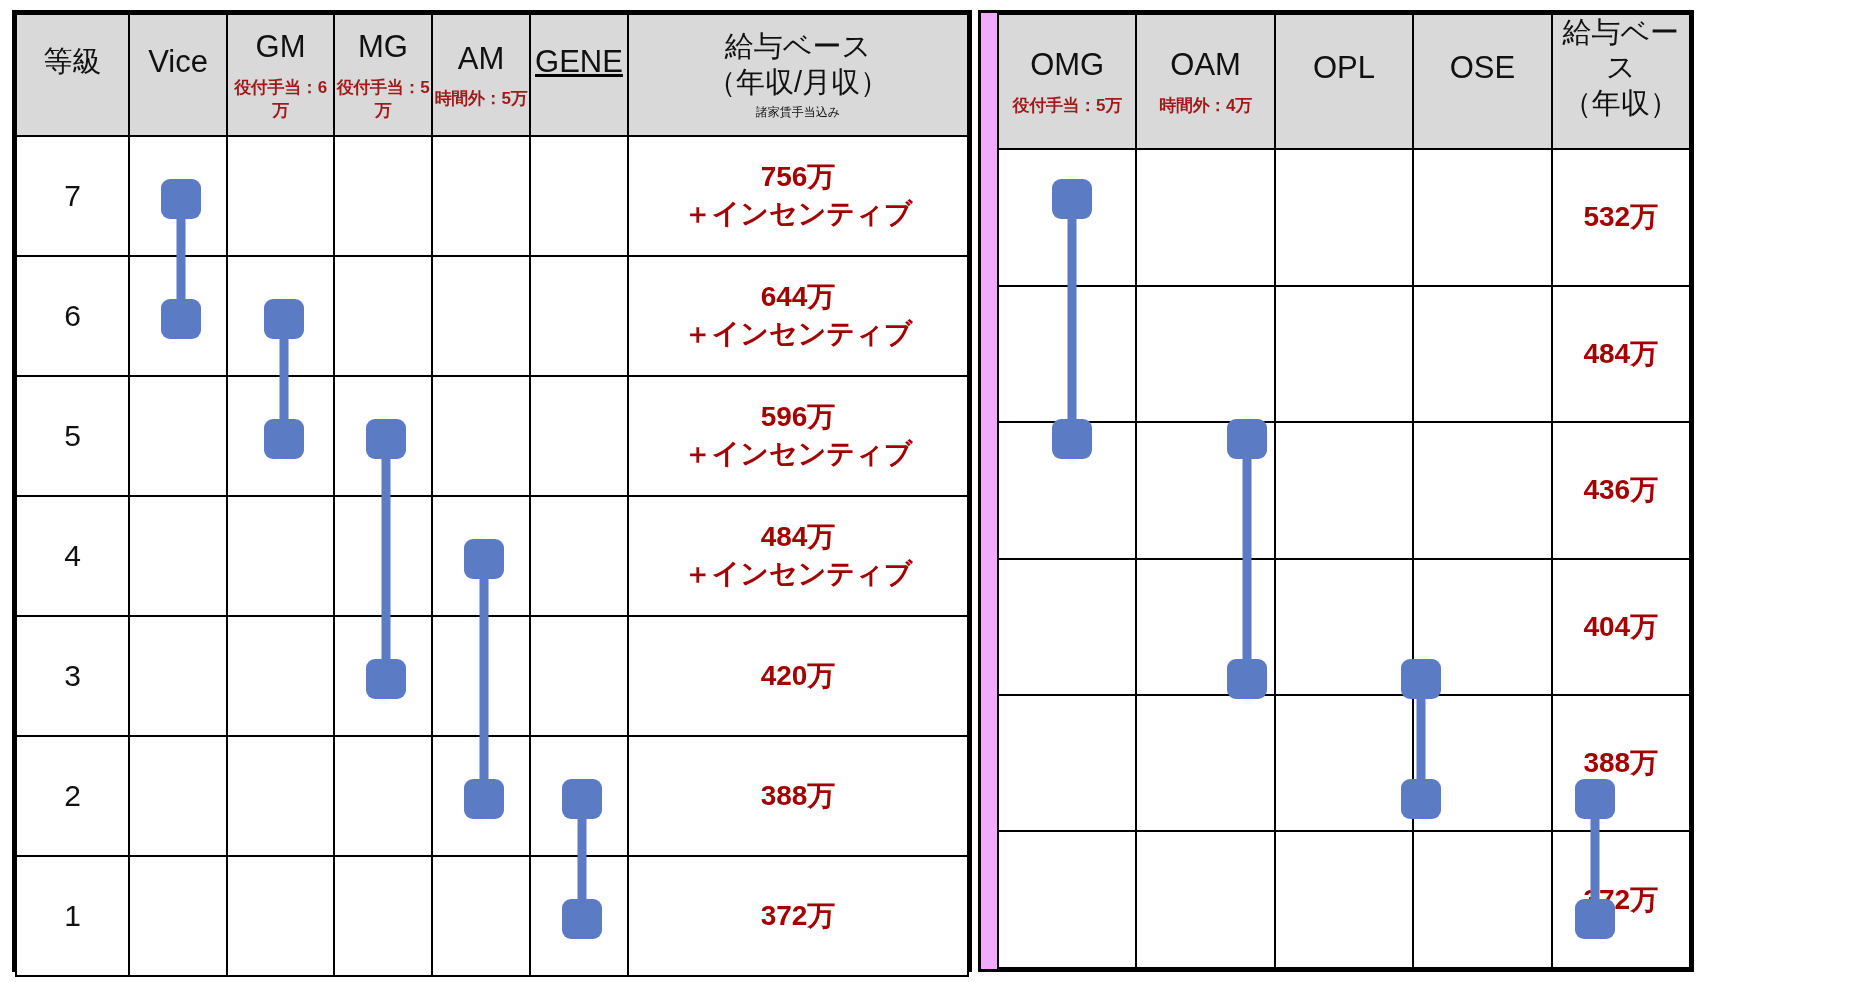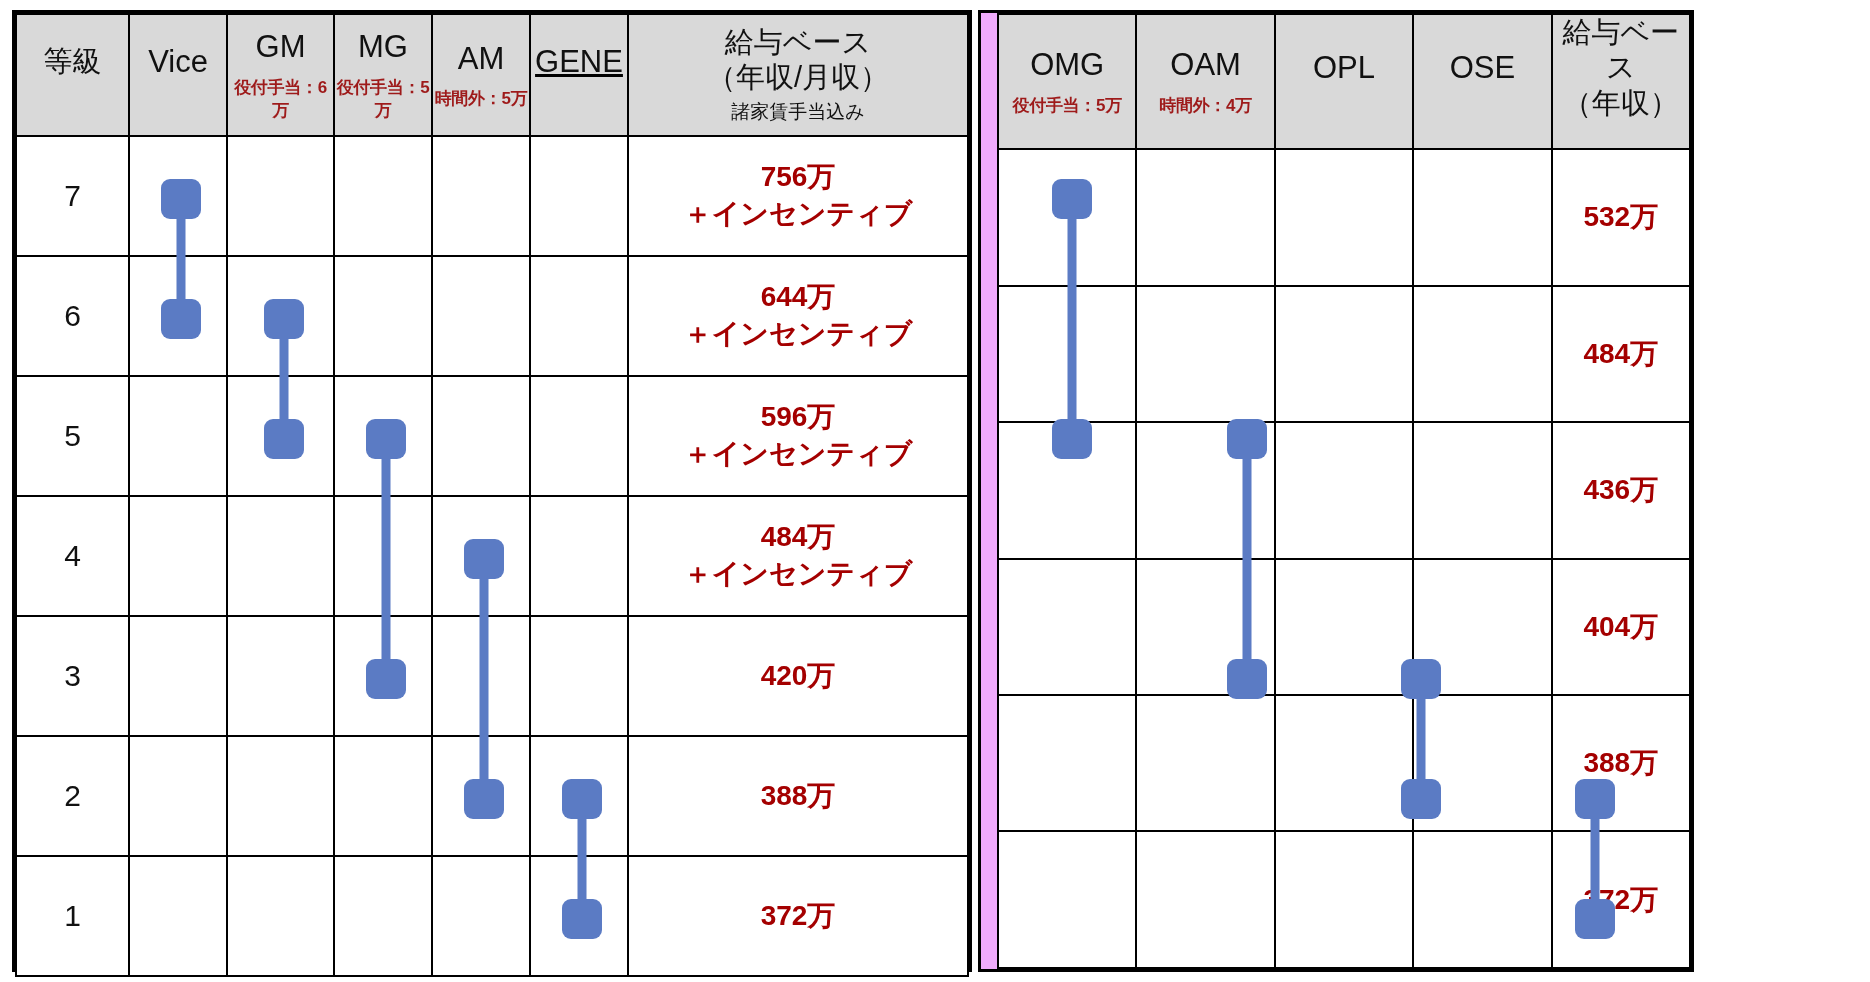--- a/index.html
+++ b/index.html
@@ -54,21 +54,21 @@
     display: block;
     font-size: 17px;
     font-weight: bold;
     color: #9e1a1a;
     margin-top: 10px;
     letter-spacing: -0.3px;
   }
   .hd-sub.plain {
     color: #111111;
     font-weight: normal;
-    font-size: 19px;
+    font-size: 12px;
     letter-spacing: 0;
     margin-top: 4px;
   }
   .hd-empty-sub { display:block; height: 27px; }
 
   .grade-cell { font-size: 30px; color:#111111; }
 
   .pay-cell {
     font-size: 28px;
     font-weight: bold;

